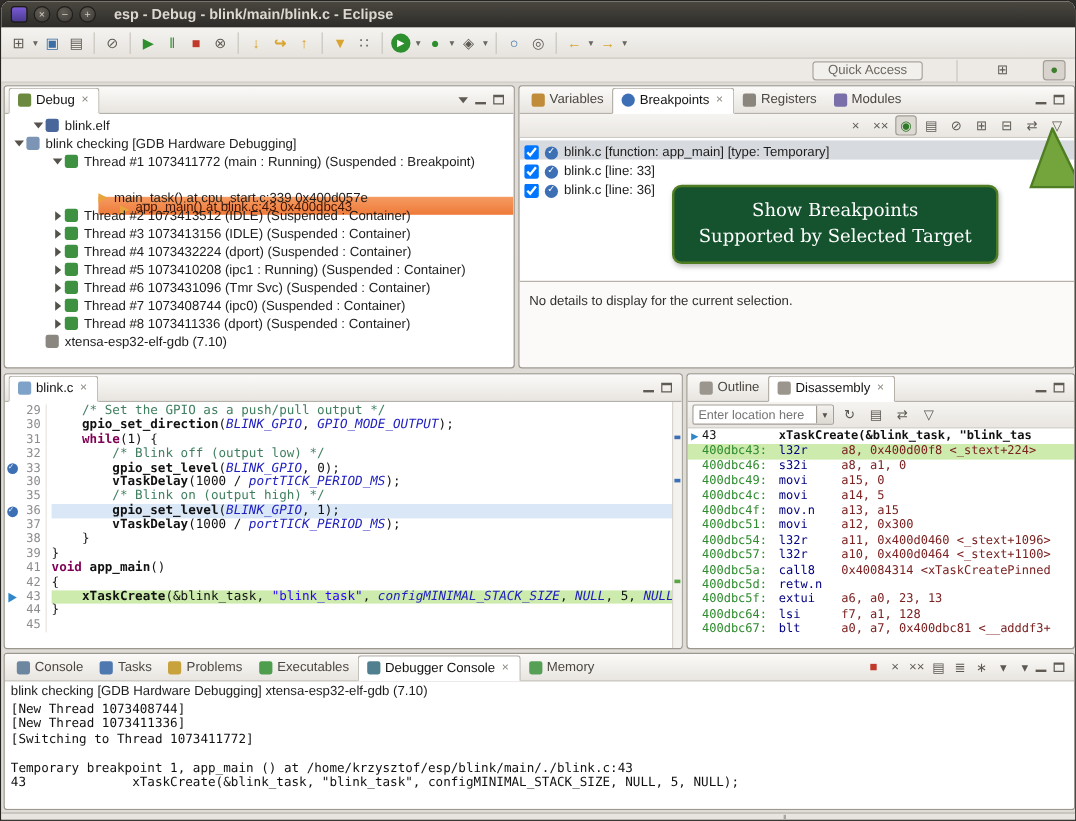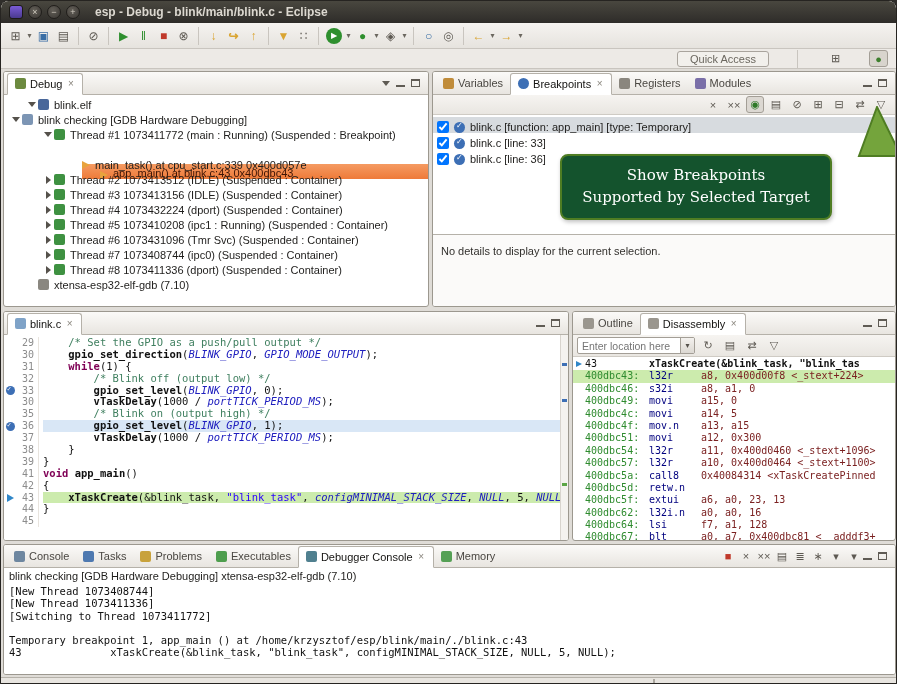--- a/index.html
+++ b/index.html
@@ -513,21 +513,20 @@
         <div class="drow"><span class="dgut"></span><span class="daddr">400dbc46:</span><span class="dmn">s32i</span><span class="dops">a8, a1, 0</span></div>
         <div class="drow"><span class="dgut"></span><span class="daddr">400dbc49:</span><span class="dmn">movi</span><span class="dops">a15, 0</span></div>
         <div class="drow"><span class="dgut"></span><span class="daddr">400dbc4c:</span><span class="dmn">movi</span><span class="dops">a14, 5</span></div>
         <div class="drow"><span class="dgut"></span><span class="daddr">400dbc4f:</span><span class="dmn">mov.n</span><span class="dops">a13, a15</span></div>
         <div class="drow"><span class="dgut"></span><span class="daddr">400dbc51:</span><span class="dmn">movi</span><span class="dops">a12, 0x300</span></div>
         <div class="drow"><span class="dgut"></span><span class="daddr">400dbc54:</span><span class="dmn">l32r</span><span class="dops">a11, 0x400d0460 &lt;_stext+1096&gt;</span></div>
         <div class="drow"><span class="dgut"></span><span class="daddr">400dbc57:</span><span class="dmn">l32r</span><span class="dops">a10, 0x400d0464 &lt;_stext+1100&gt;</span></div>
         <div class="drow"><span class="dgut"></span><span class="daddr">400dbc5a:</span><span class="dmn">call8</span><span class="dops">0x40084314 &lt;xTaskCreatePinned</span></div>
         <div class="drow"><span class="dgut"></span><span class="daddr">400dbc5d:</span><span class="dmn">retw.n</span><span class="dops"></span></div>
         <div class="drow"><span class="dgut"></span><span class="daddr">400dbc5f:</span><span class="dmn">extui</span><span class="dops">a6, a0, 23, 13</span></div>
-        <div class="drow"><span class="dgut"></span><span class="daddr">400dbc62:</span><span class="dmn">l32i.n</span><span class="dops">a0, a0, 16</span></div>
         <div class="drow"><span class="dgut"></span><span class="daddr">400dbc64:</span><span class="dmn">lsi</span><span class="dops">f7, a1, 128</span></div>
         <div class="drow"><span class="dgut"></span><span class="daddr">400dbc67:</span><span class="dmn">blt</span><span class="dops">a0, a7, 0x400dbc81 &lt;__adddf3+</span></div>
 
       </div>
     </div>
 
     <div class="panel p-console">
       <div class="tabbar">
         <div class="tab">
             <span class="tico t-console"></span>

